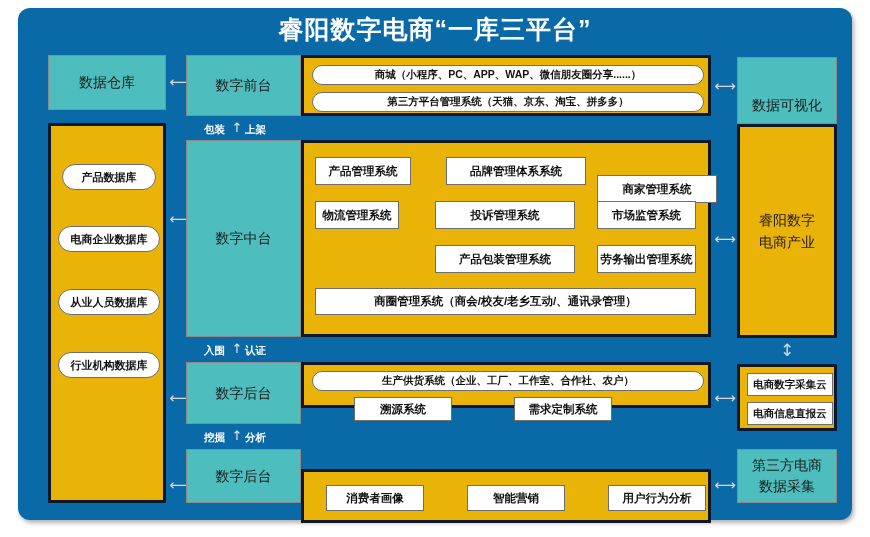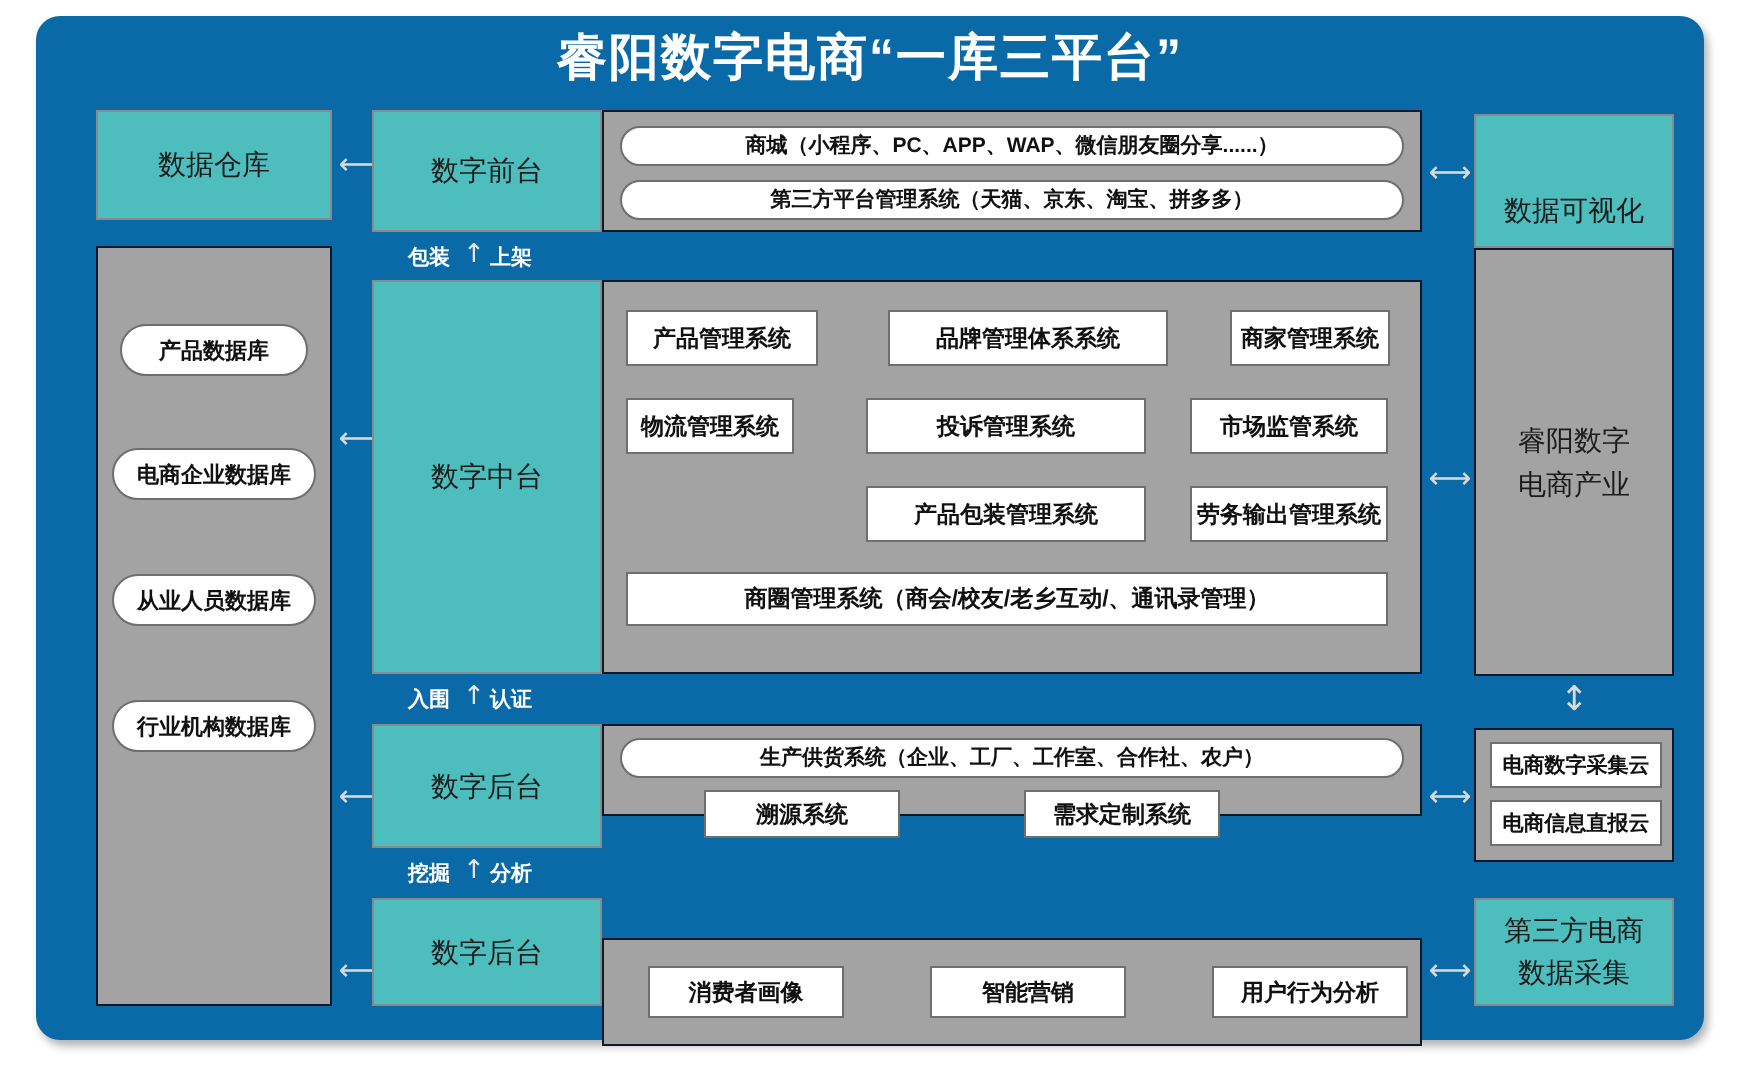--- a/index.html
+++ b/index.html
@@ -42,22 +42,22 @@
   .teal{
     background:#4DBDBD;
     border:1px solid #8a8a8a;
     color:#1b1b1b;
     display:flex;align-items:center;justify-content:center;
     text-align:center;
     font-size:14px;
     line-height:1.35;
   }
   .green{
-    background:#a3a3a3;
-    border:1px solid #0f172a;
+    background:#eab308;
+    border:3px solid #0f172a;
     box-sizing:border-box;
   }
 
   
   .pill{
     position:absolute;
     background:#ffffff;
     border:1px solid #6e6e6e;
     border-radius:14px;
     display:flex;align-items:center;justify-content:center;
@@ -160,21 +160,21 @@
   <div class="uparrow" style="left:231px;top:120px;">↑</div>
   <div class="stagelabel" style="left:245px;top:122px;">上架</div>
 
   <div class="blk teal" style="left:186px;top:140px;width:115px;height:197px;">
     <span>数字中台</span>
   </div>
   <div class="blk green" style="left:301px;top:140px;width:410px;height:197px;">
 
     <div class="card" style="left:11px;top:14px;width:96px;height:28px;">产品管理系统</div>
     <div class="card" style="left:142px;top:14px;width:140px;height:28px;">品牌管理体系系统</div>
-    <div class="card" style="left:293px;top:14px;width:80px;height:28px;margin-left:20px;">商家管理系统</div>
+    <div class="card" style="left:293px;top:32px;width:120px;height:28px;">商家管理系统</div>
 
     <div class="card" style="left:11px;top:58px;width:84px;height:28px;">物流管理系统</div>
     <div class="card" style="left:131px;top:58px;width:140px;height:28px;">投诉管理系统</div>
     <div class="card" style="left:293px;top:58px;width:99px;height:28px;">市场监管系统</div>
 
     <div class="card" style="left:131px;top:102px;width:140px;height:28px;">产品包装管理系统</div>
     <div class="card" style="left:293px;top:102px;width:99px;height:28px;">劳务输出管理系统</div>
 
     <div class="card" style="left:11px;top:145px;width:381px;height:27px;">商圈管理系统（商会/校友/老乡互动/、通讯录管理）</div>
   </div>

